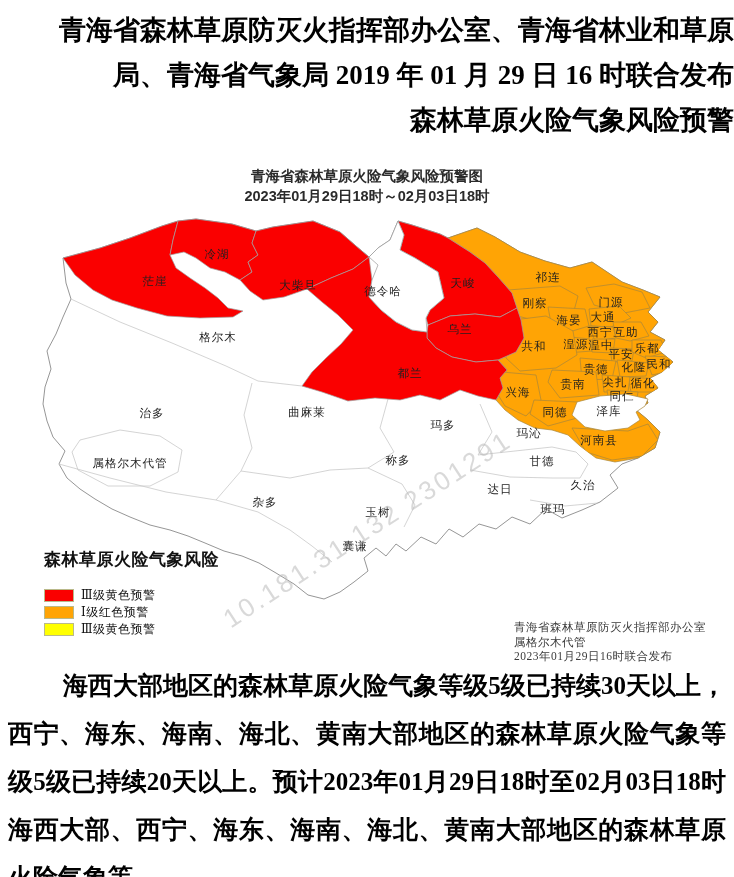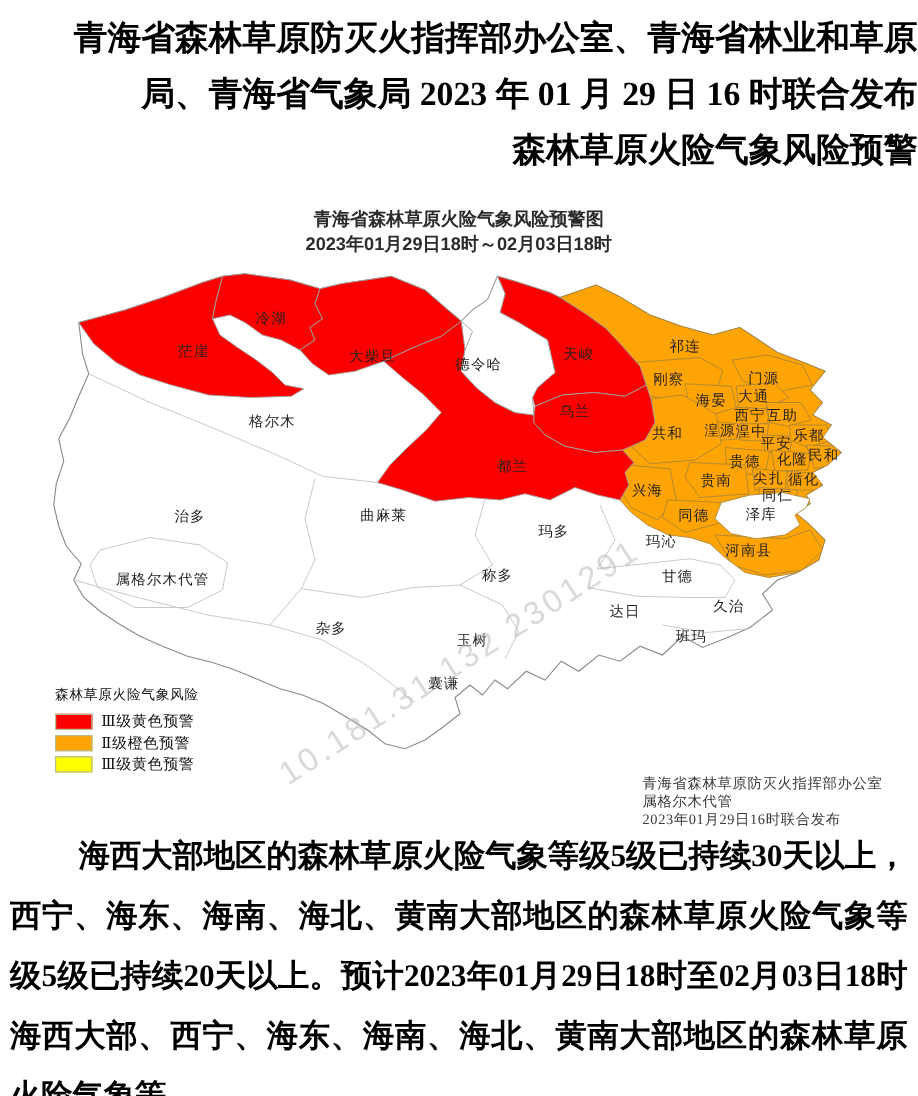--- a/index.html
+++ b/index.html
@@ -16,21 +16,21 @@
   .prov{fill:#ffffff;stroke:#8a8a8a;stroke-width:.9;}
   .r{fill:#fa0000;stroke:#a0a0a0;stroke-width:.7;}
   .o{fill:#ffa405;stroke:#a8863c;stroke-width:.7;}
   .wcell{fill:#ffffff;stroke:#a8863c;stroke-width:.7;}
   .wwedge{fill:#ffffff;stroke:#9a9a9a;stroke-width:.7;}
   .iline{fill:none;stroke:#c9c9c9;stroke-width:.8;}
   .map-label{font-family:"Liberation Serif","DejaVu Serif",serif;font-size:11.5px;
              fill:#1f1f1f;text-anchor:middle;letter-spacing:1px;}
   
   #legend{position:absolute;left:44px;top:548px;}
-  #legend .lg-title{font-weight:normal;font-size:11px;color:#111;margin-bottom:6px;letter-spacing:.5px;}
+  #legend .lg-title{font-weight:bold;font-size:17px;color:#111;margin-bottom:16px;letter-spacing:.5px;}
   .legend-row{display:flex;align-items:center;height:17px;}
   .legend-swatch{width:28px;height:11px;border:1px solid #b9b98a;margin-right:7px;}
   .legend-label{font-size:12px;color:#111;letter-spacing:.5px;}
   
   #credits{position:absolute;left:514px;top:620px;font-size:11.5px;line-height:14.5px;
            color:#3a3a3a;letter-spacing:.5px;}
   
   #watermark{position:absolute;left:226px;top:606px;transform:rotate(-33deg);
              transform-origin:left center;font-family:"Liberation Sans","DejaVu Sans",sans-serif;
              font-size:26px;letter-spacing:3px;color:rgba(185,185,185,.55);white-space:nowrap;}
@@ -39,21 +39,21 @@
              font-size:25px;line-height:48px;font-weight:bold;color:#000;
              text-align:justify;text-indent:2.2em;}
 </style>
 </head>
 <body>
 
 <div id="page">
 
   <div id="doc-title">
     <div>青海省森林草原防灭火指挥部办公室、青海省林业和草原</div>
-    <div>局、青海省气象局 2023 年 01 月 29 日 16 时联合发布</div>
+    <div>局、青海省气象局 2019 年 01 月 29 日 16 时联合发布</div>
     <div>森林草原火险气象风险预警</div>
   </div>
 
   <div id="map-title">
     <div>青海省森林草原火险气象风险预警图</div>
     <div>2023年01月29日18时～02月03日18时</div>
   </div>
 
   <svg id="map-svg" width="734" height="500" viewBox="0 160 734 500">
     <defs>
@@ -169,21 +169,21 @@
 
   <div id="legend">
     <div class="lg-title">森林草原火险气象风险</div>
     <div id="legend-rows">
         <div class="legend-row">
           <div class="legend-swatch" style="background: rgb(250, 0, 0);"></div>
           <span class="legend-label">Ⅲ级黄色预警</span>
         </div>
         <div class="legend-row">
           <div class="legend-swatch" style="background: rgb(255, 164, 5);"></div>
-          <span class="legend-label">Ⅱ级橙色预警</span>
+          <span class="legend-label">Ⅰ级红色预警</span>
         </div>
         <div class="legend-row">
           <div class="legend-swatch" style="background: rgb(255, 255, 0);"></div>
           <span class="legend-label">Ⅲ级黄色预警</span>
         </div>
       </div>
   </div>
 
   <div id="watermark">10.181.31.132 2301291</div>
 

